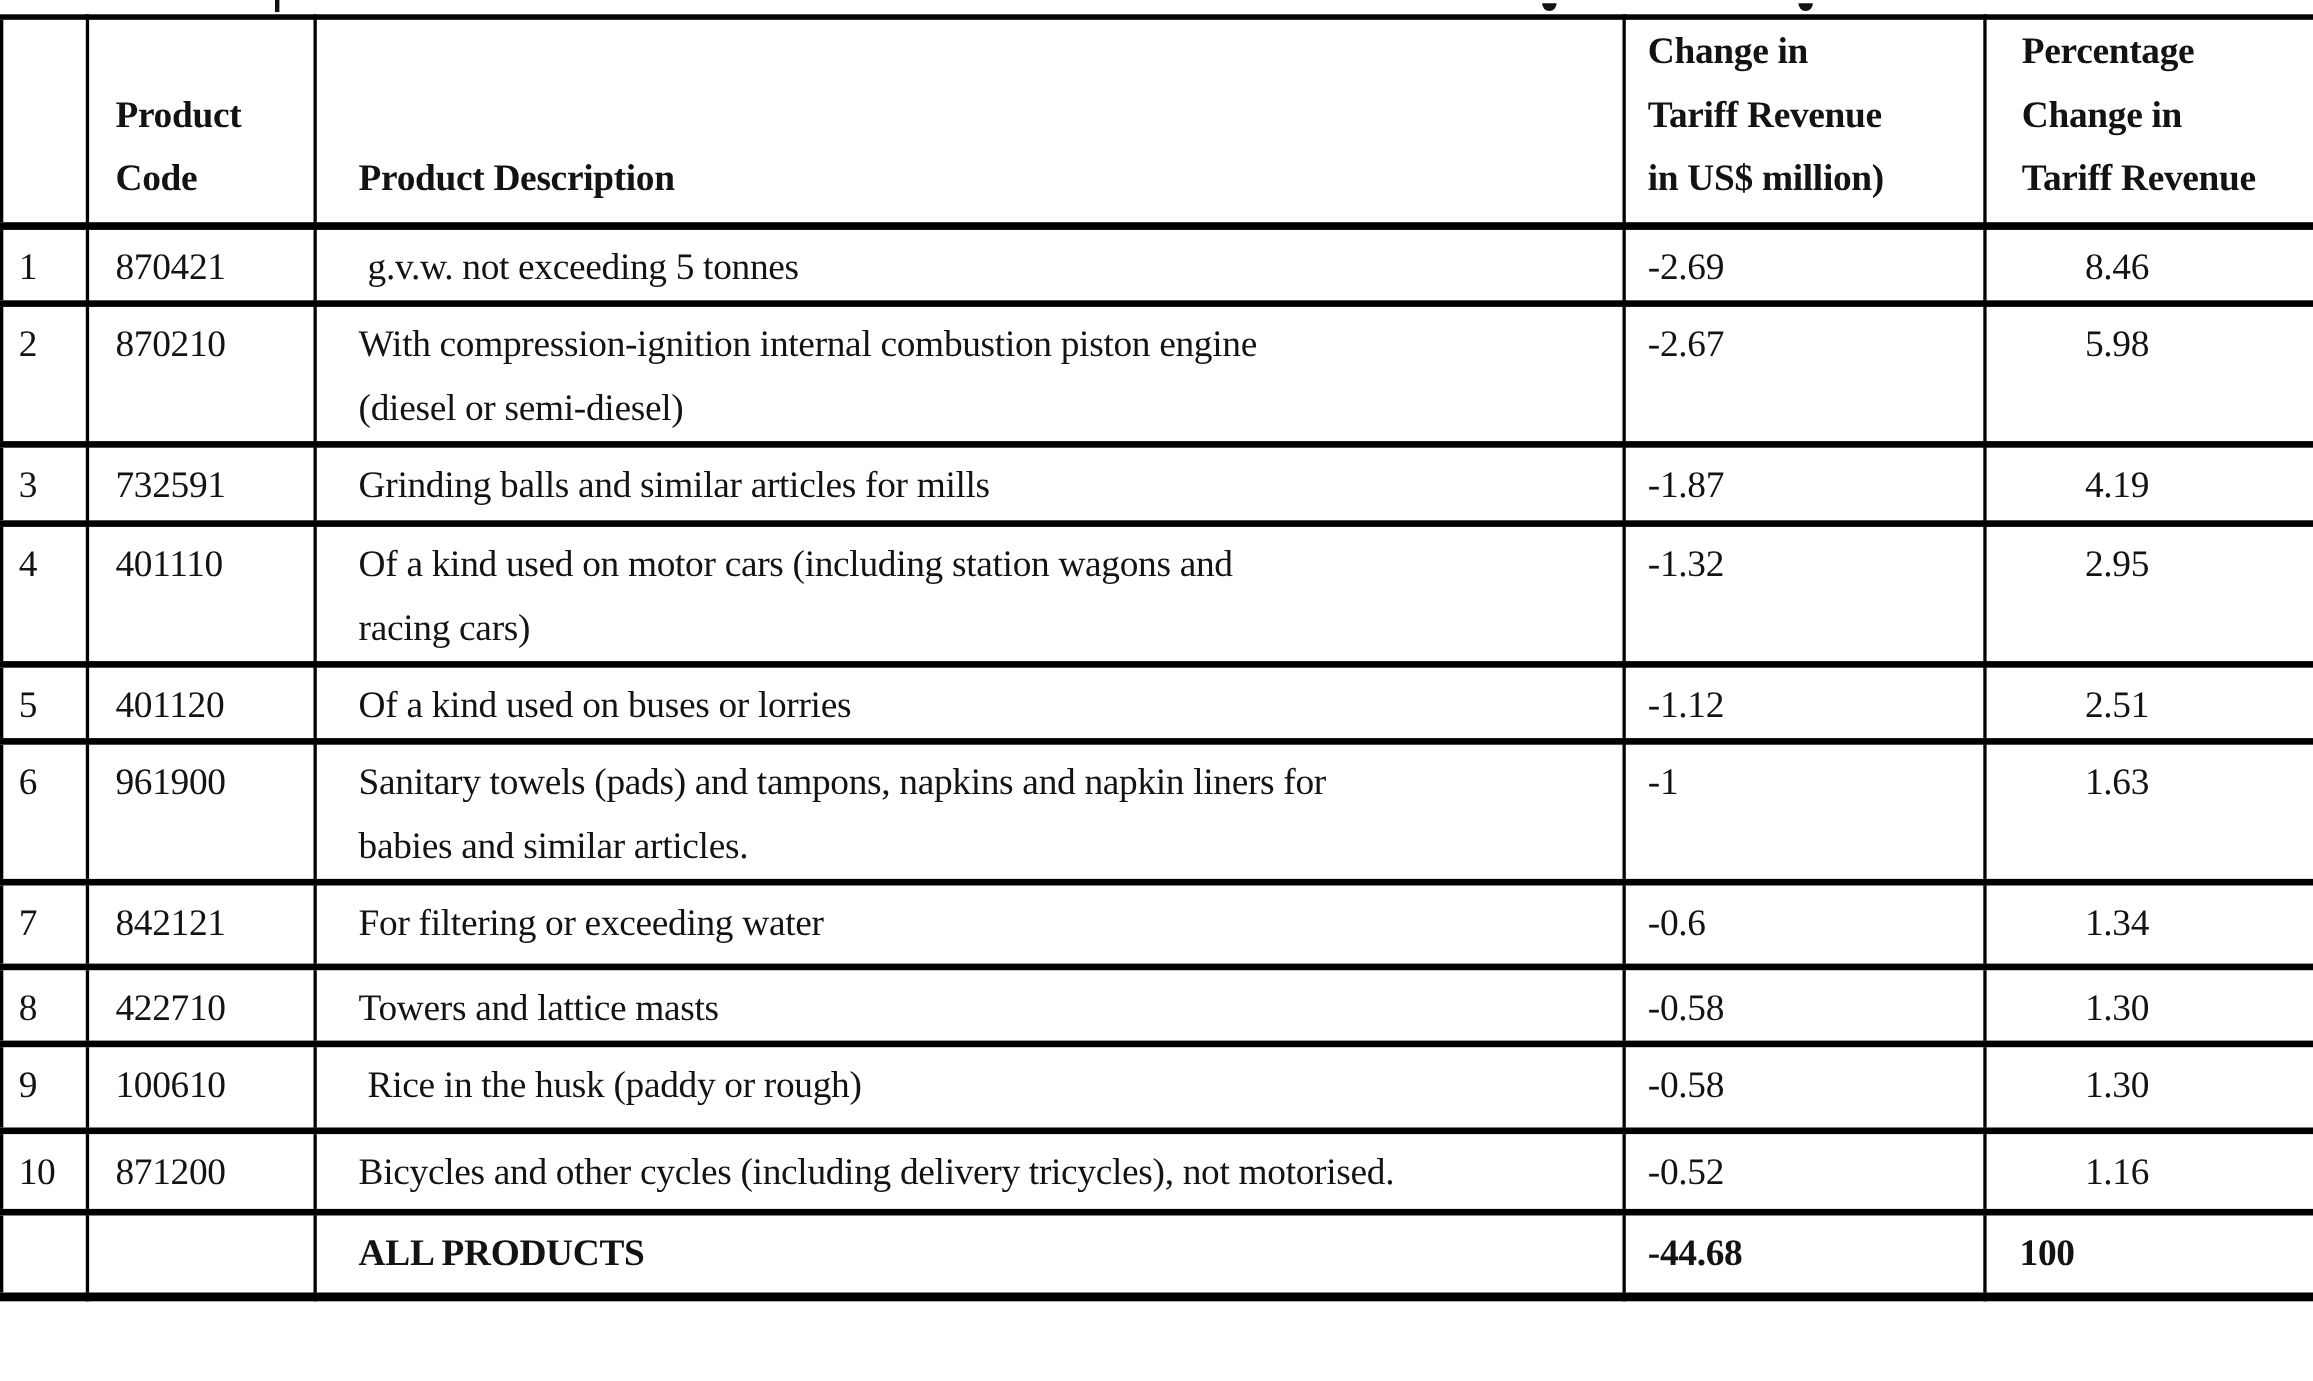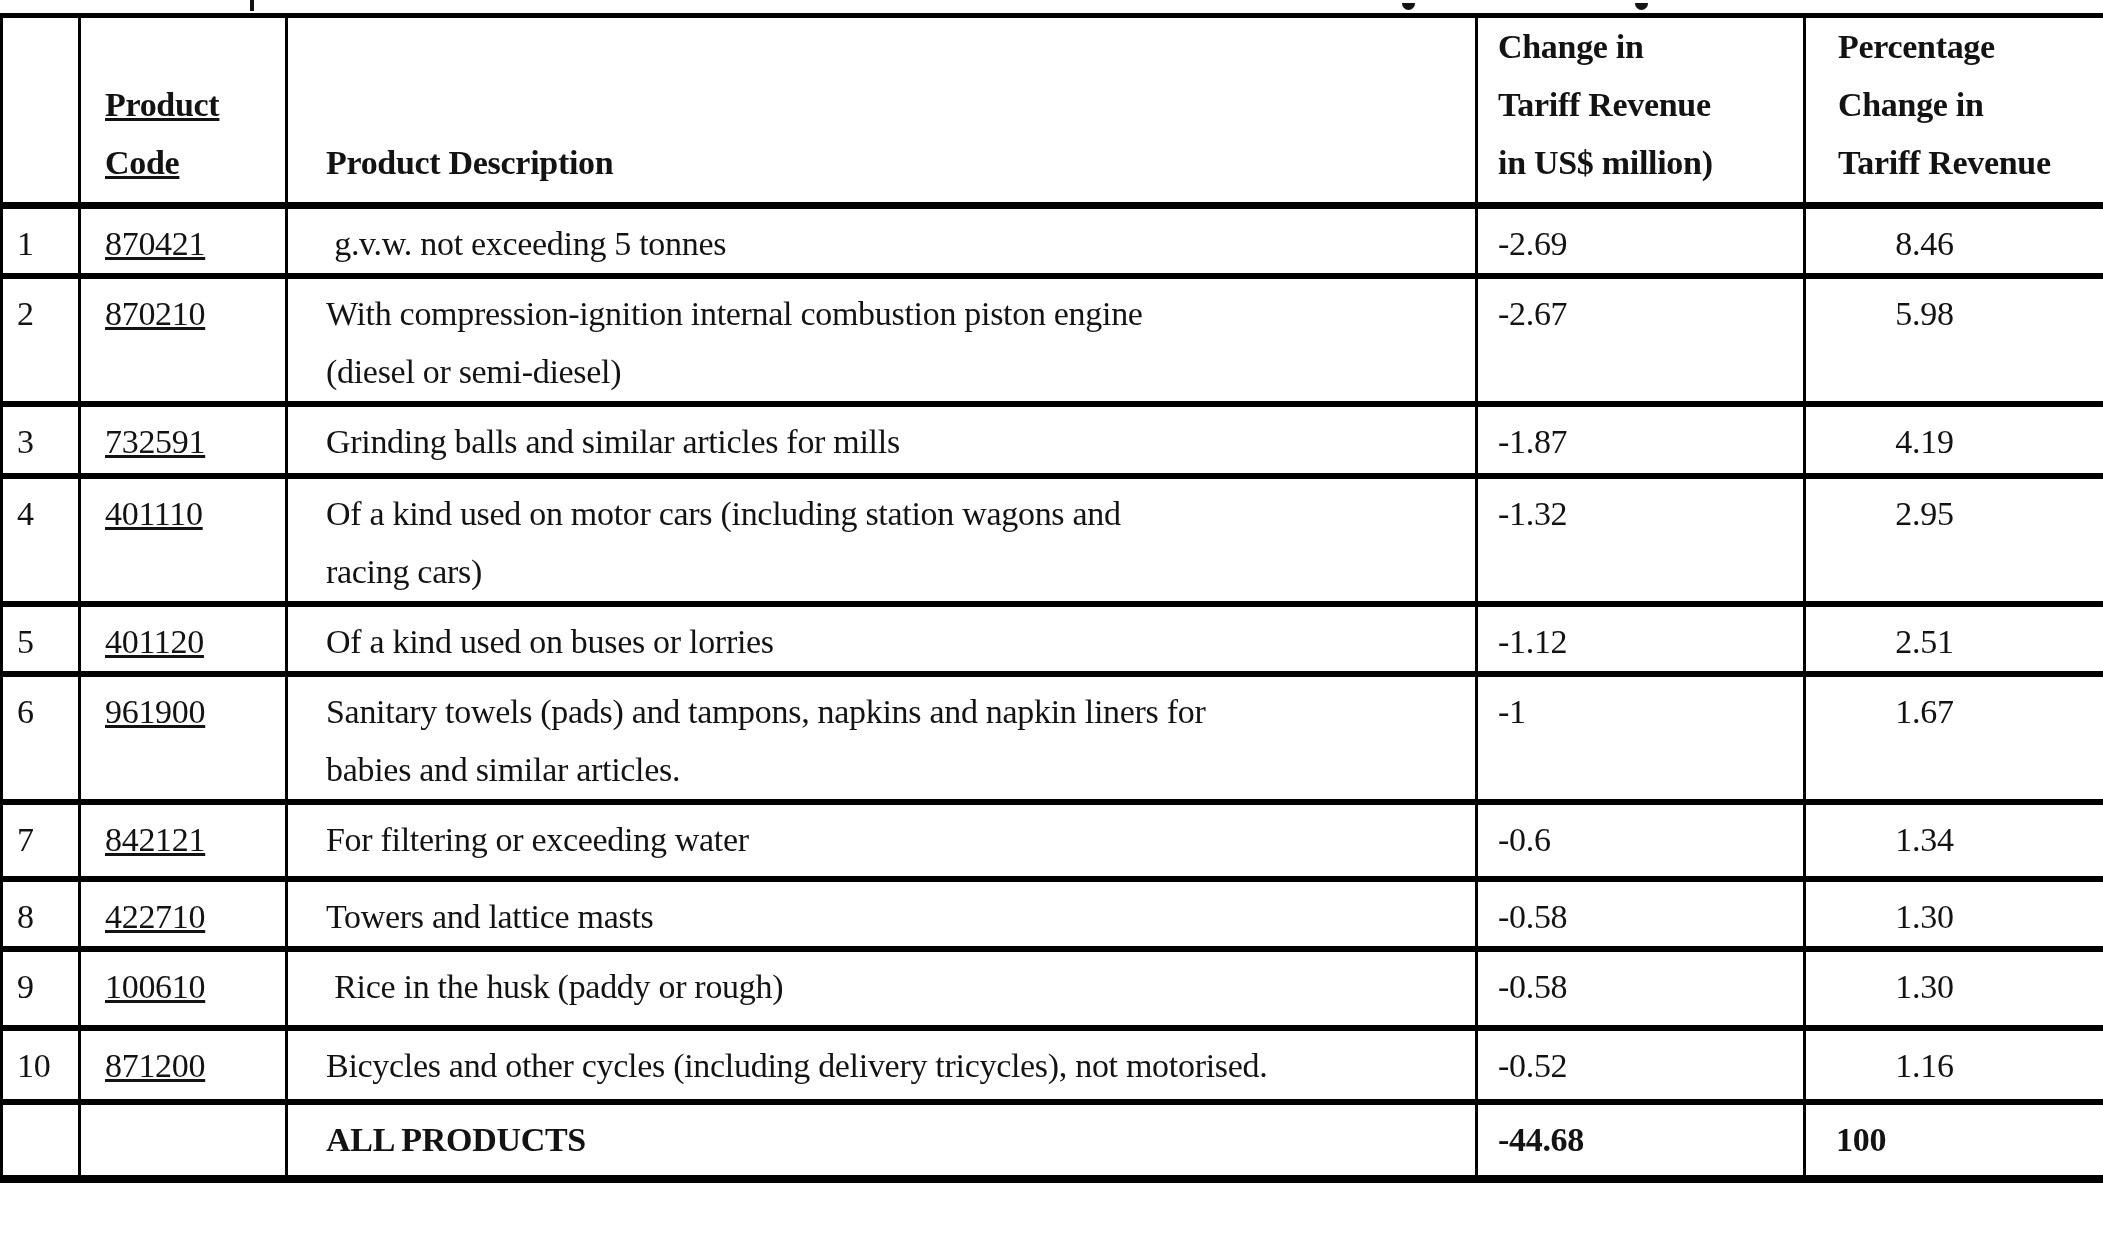--- a/index.html
+++ b/index.html
@@ -62,21 +62,21 @@
     white-space: pre;
   }
   .tariff th {
     font-weight: bold;
     vertical-align: bottom;
     padding: 0 0 10px 0;
   }
 
   
   .c-rank   { padding-left: 14px !important; }
-  .c-code   { padding-left: 24px !important; text-decoration: underline; }
+  .c-code   { padding-left: 24px !important; }
   .c-desc   { padding-left: 38px !important; }
   .c-change { padding-left: 20px !important; }
   .c-pct    { text-align: center !important; padding-right: 60px !important; }
   th.c-pct  { text-align: left !important; padding-left: 32px !important; padding-right: 0 !important; }
 
   
   .tariff tbody tr:nth-child(1)  { height: 67px; }
   .tariff tbody tr:nth-child(2)  { height: 128px; }
   .tariff tbody tr:nth-child(3)  { height: 72px; }
   .tariff tbody tr:nth-child(4)  { height: 125px; }
@@ -166,21 +166,21 @@
         <td class="c-desc">Of a kind used on buses or lorries</td>
         <td class="c-change">-1.12</td>
         <td class="c-pct">2.51</td>
       </tr>
       <tr>
         <td class="c-rank">6</td>
         <td class="c-code">961900</td>
         <td class="c-desc">Sanitary towels (pads) and tampons, napkins and napkin liners for
 babies and similar articles.</td>
         <td class="c-change">-1</td>
-        <td class="c-pct">1.67</td>
+        <td class="c-pct">1.63</td>
       </tr>
       <tr>
         <td class="c-rank">7</td>
         <td class="c-code">842121</td>
         <td class="c-desc">For filtering or exceeding water</td>
         <td class="c-change">-0.6</td>
         <td class="c-pct">1.34</td>
       </tr>
       <tr>
         <td class="c-rank">8</td>

